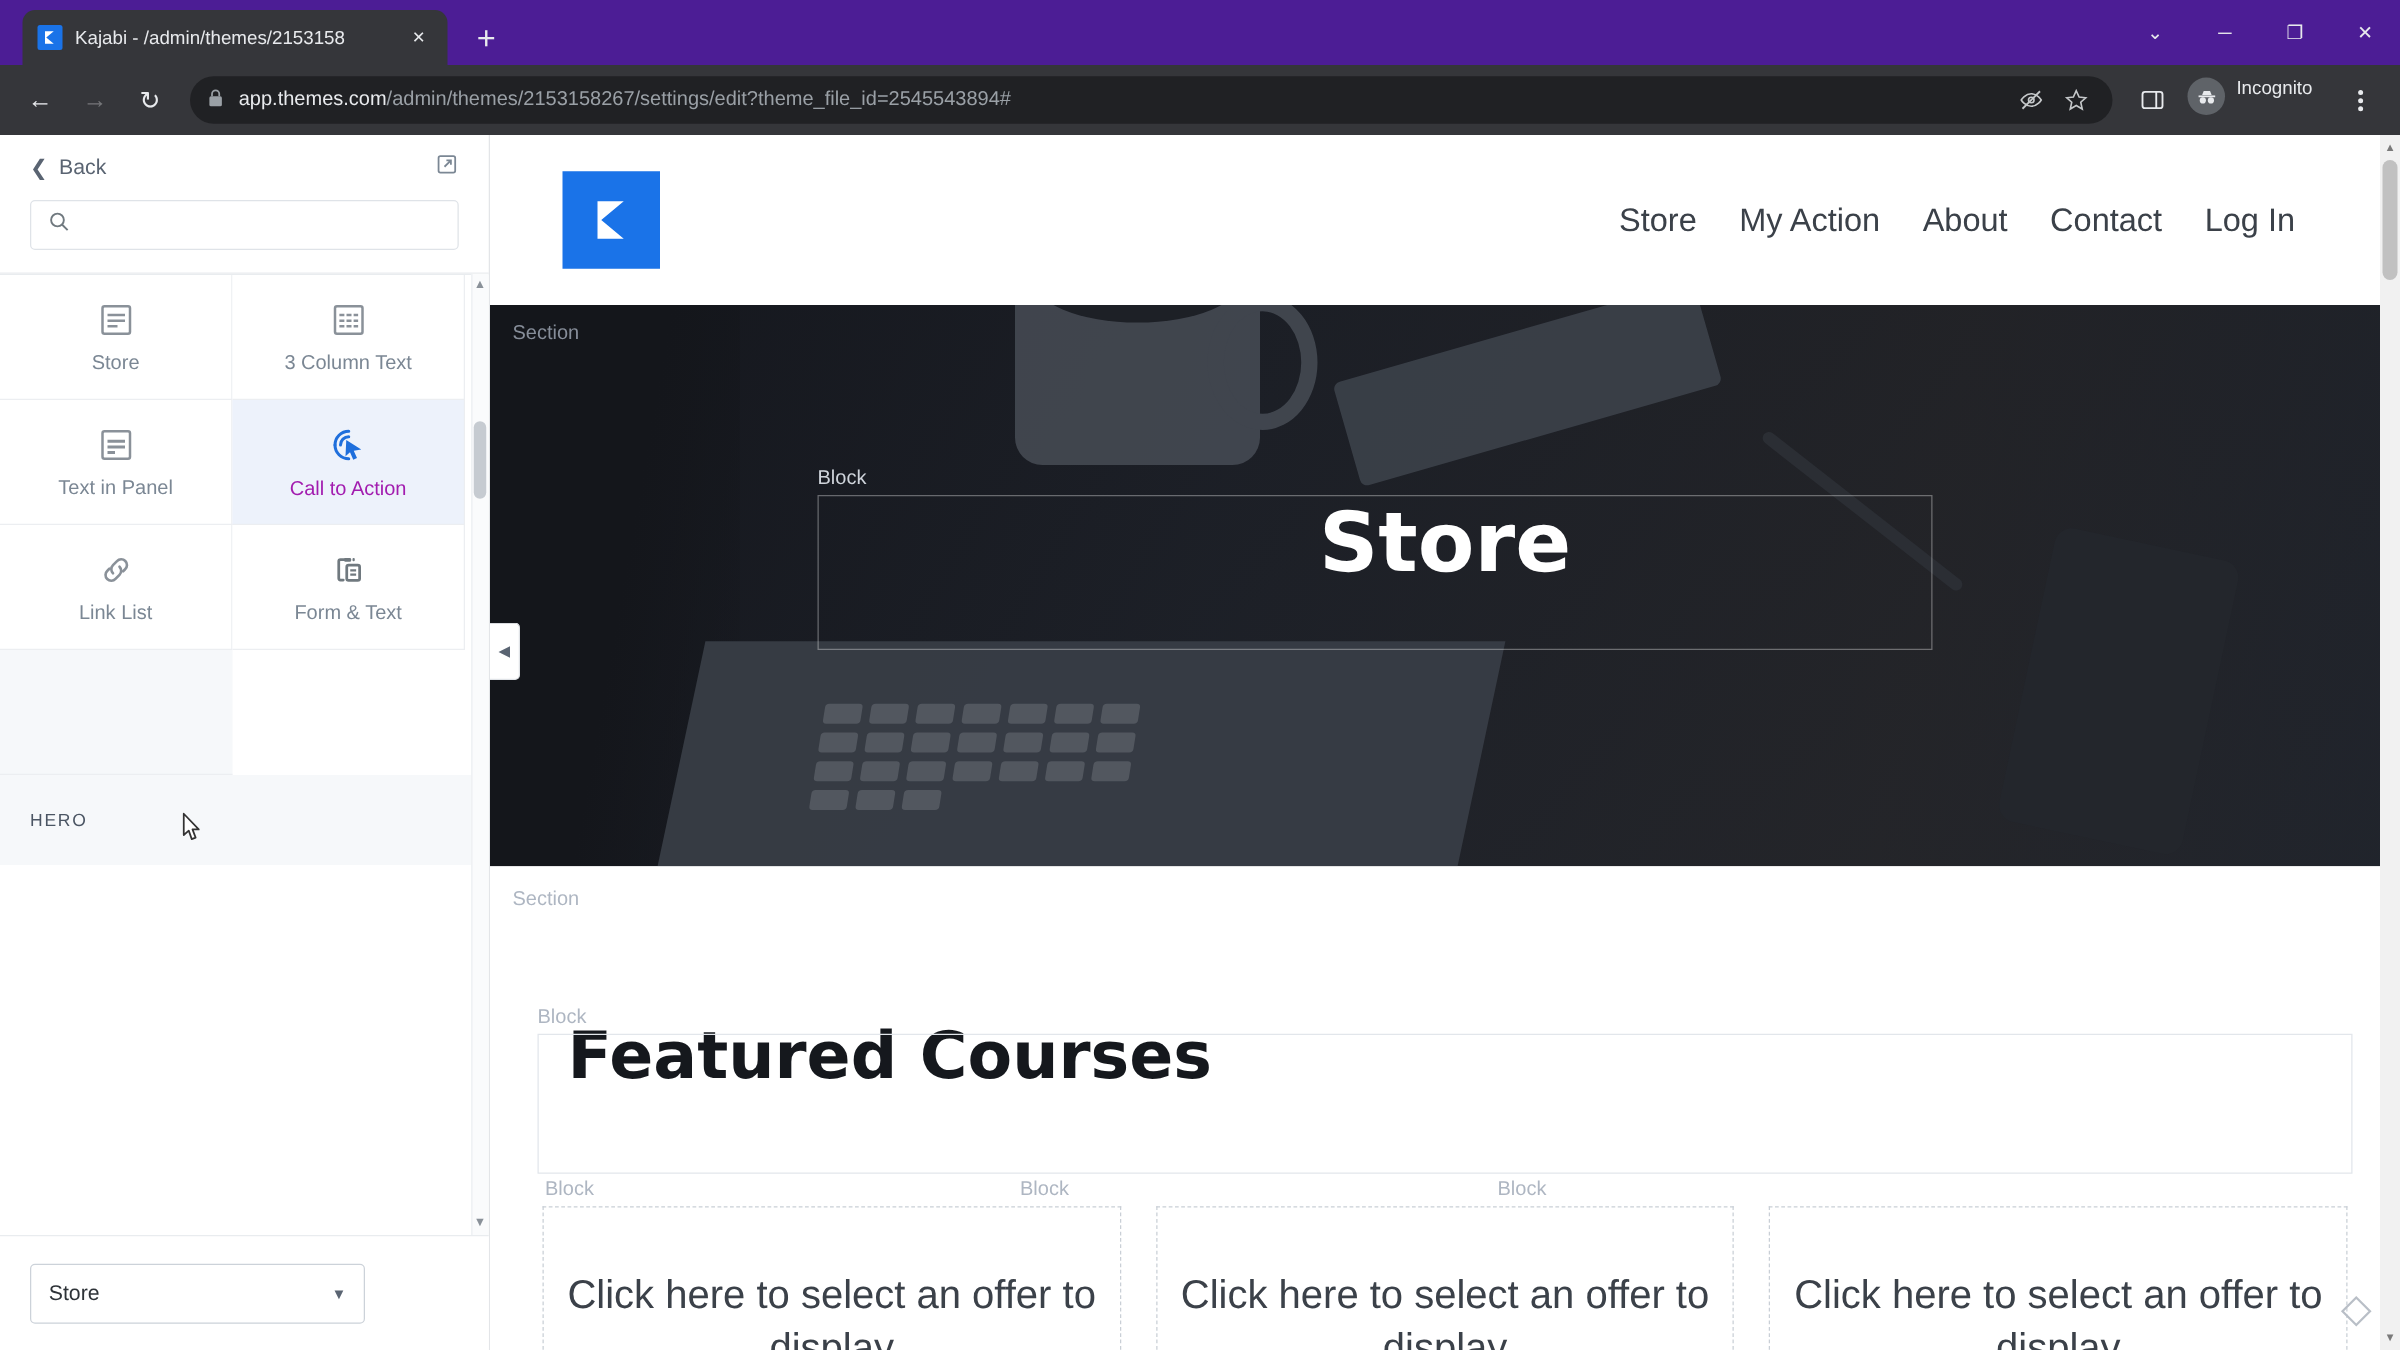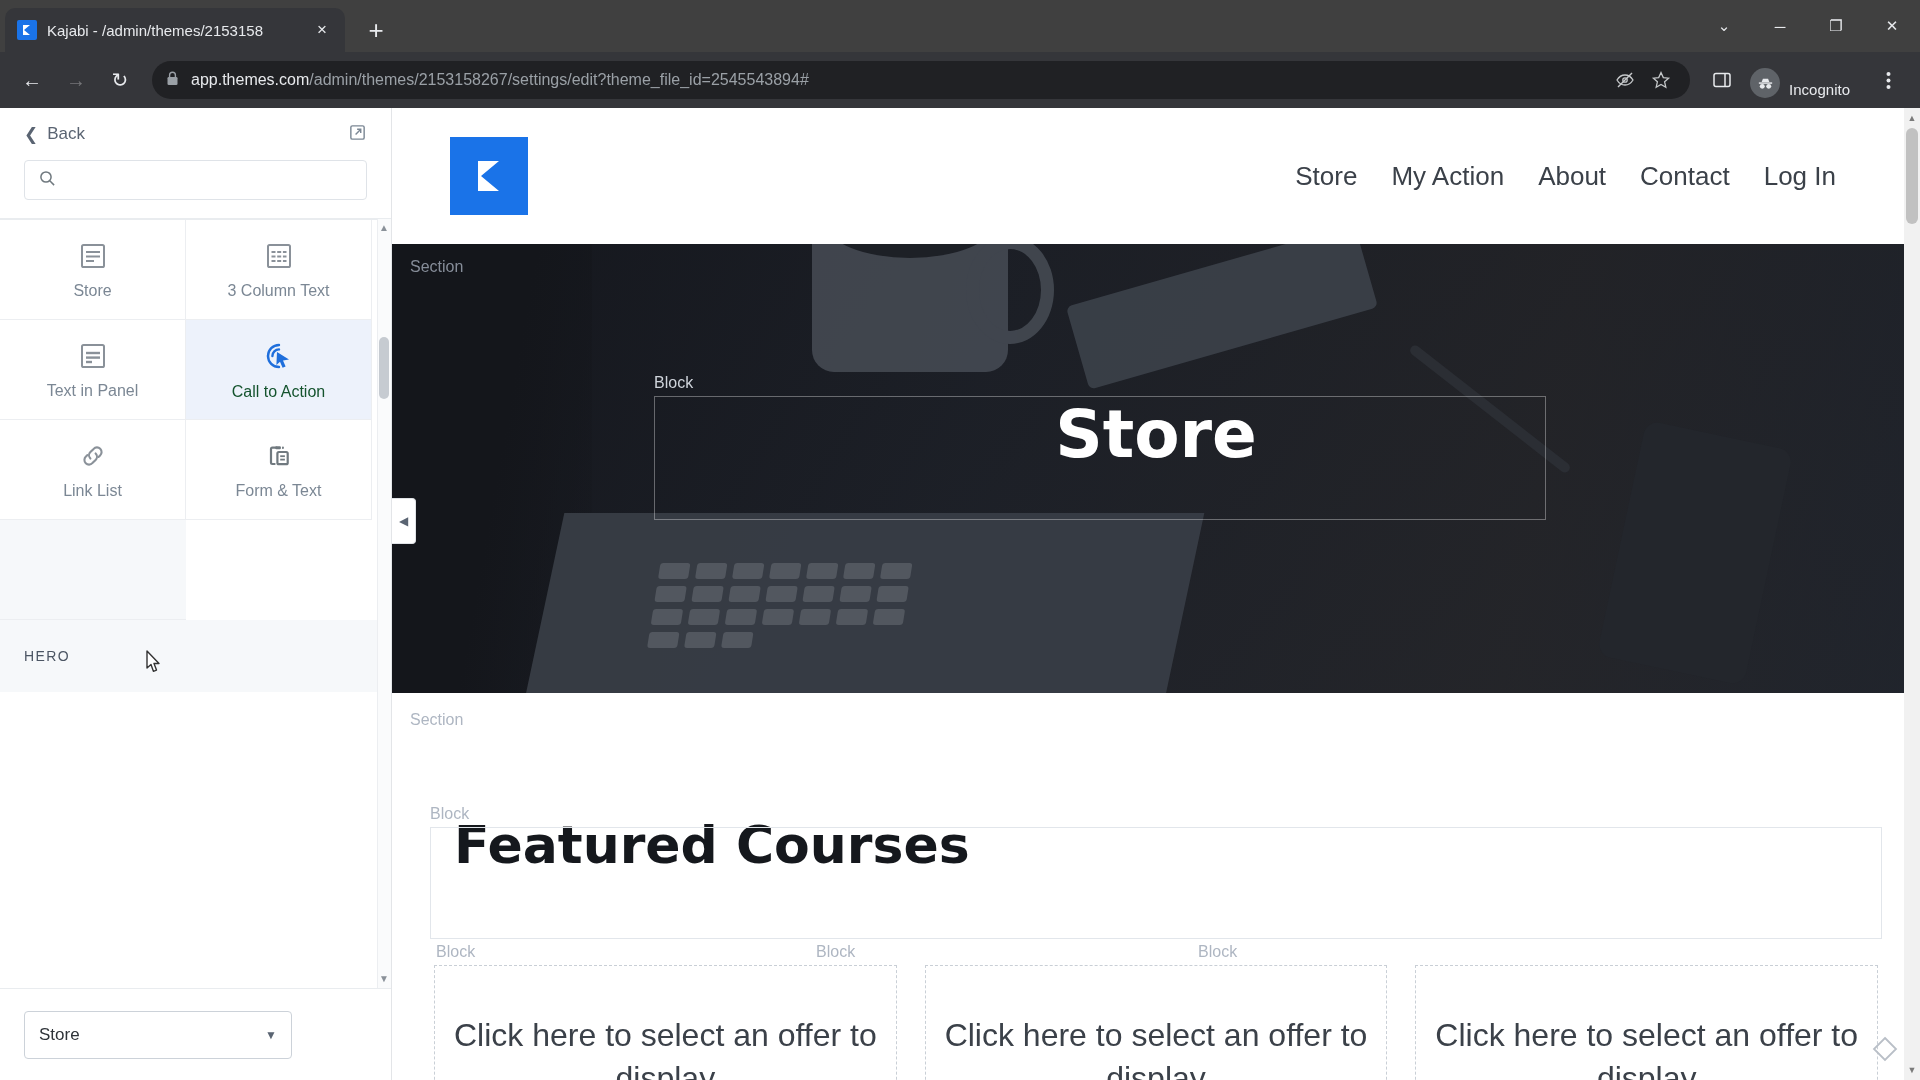--- a/index.html
+++ b/index.html
@@ -6,22 +6,22 @@
   html, body {
     width: 1920px; height: 1080px;
     font-family: "Liberation Sans", sans-serif;
     overflow: hidden; background: #202124;
   }
 
   
   .browser { width: 1920px; height: 1080px; display: flex; flex-direction: column; }
 
   .tabstrip {
-    height: 52px; background: #404040;
-    display: flex; align-items: flex-end; padding-left: 5px; position: relative;
+    height: 52px; background: #4c1d95;
+    display: flex; align-items: flex-end; padding-left: 18px; position: relative;
   }
   .tab {
     height: 44px; width: 340px; background: #35363a;
     border-radius: 10px 10px 0 0;
     display: flex; align-items: center; padding: 0 12px; gap: 10px;
     position: relative;
   }
   .tab-favicon {
     width: 20px; height: 20px; background: #1a73e8; border-radius: 2px;
     display: flex; align-items: center; justify-content: center; flex: none;
@@ -69,21 +69,21 @@
     font-size: 16px; color: #9aa0a6; white-space: nowrap; overflow: hidden;
   }
   .omnibox .urltext b { color: #e8eaed; font-weight: 400; }
   .omni-right { display: flex; align-items: center; gap: 6px; margin-left: auto; flex:none; }
   .omni-right .ic { width: 30px; height: 30px; color: #c5c8ca; display:flex; align-items:center; justify-content:center; }
   .tb-ic {
     width: 40px; height: 40px; color: #e8eaed; flex: none;
     display: flex; align-items: center; justify-content: center;
   }
   .incognito-pill {
-    display: flex; align-items: flex-end; gap: 9px; height: 36px;
+    display: flex; align-items: flex-start; gap: 9px; height: 36px;
     padding: 0 14px 0 4px; border-radius: 18px; flex: none;
     color: #e8eaed; font-size: 15px;
   }
   .incognito-avatar {
     width: 30px; height: 30px; border-radius: 50%; background: #5f6368;
     display: flex; align-items: center; justify-content: center;
   }
 
   
   .app { flex: 1; display: flex; background: #fff; position: relative; overflow: hidden; }
@@ -118,21 +118,21 @@
   .grid { display: flex; flex-wrap: wrap; border-top: 1px solid #e9ecef; }
   .cell {
     width: 186px; height: 100px; border-right: 1px solid #eceef1;
     border-bottom: 1px solid #eceef1;
     display: flex; flex-direction: column; align-items: center;
     justify-content: center; gap: 10px; background: #fff;
   }
   .cell .lbl { font-size: 16px; color: #7b8794; }
   .cell svg { display: block; }
   .cell.selected { background: #edf2fb; }
-  .cell.selected .lbl { color: #14532d; }
+  .cell.selected .lbl { color: #a21caf; }
   .cell.empty { background: #f6f8fa; border-right: none; }
   .scroll-track {
     position: absolute; right: 0; top: 0; bottom: 0; width: 14px;
     background: #fafbfc; border-left: 1px solid #eceef1;
   }
   .scroll-thumb {
     position: absolute; right: 2px; top: 118px; width: 10px; height: 62px;
     background: #c6cbd1; border-radius: 5px;
   }
   .scroll-arrow {

